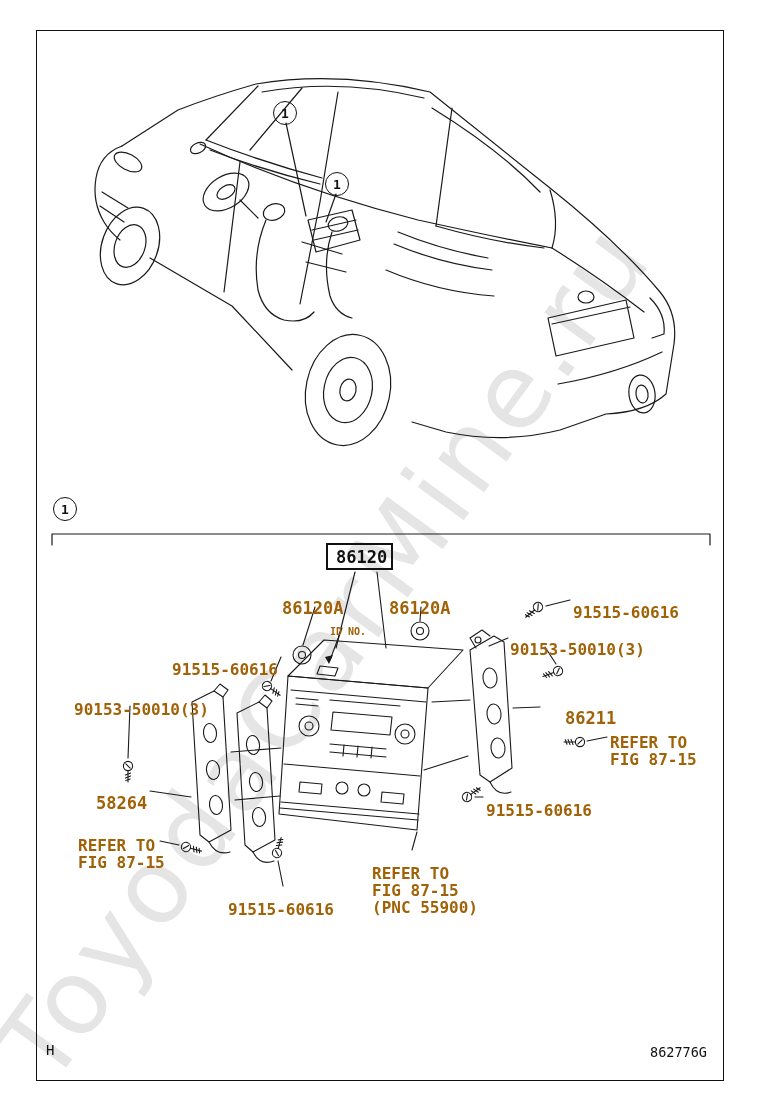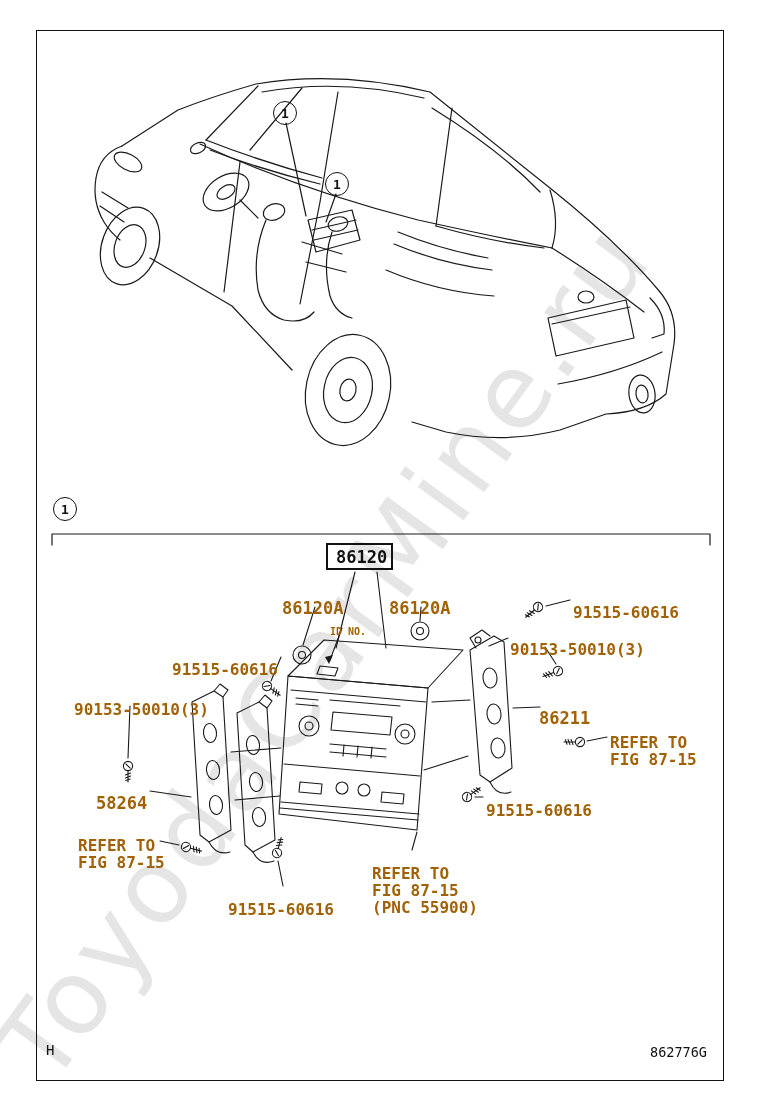--- a/index.html
+++ b/index.html
@@ -220,21 +220,21 @@
   <div class="lbl big" style="left:389px;top:588px;">86120A</div>
 
   <div class="lbl small" style="left:330px;top:611px;">ID NO.</div>
 
   <div class="lbl" style="left:573px;top:592px;">91515-60616</div>
   <div class="lbl" style="left:510px;top:629px;">90153-50010(3)</div>
 
   <div class="lbl" style="left:172px;top:649px;">91515-60616</div>
   <div class="lbl" style="left:74px;top:689px;">90153-50010(3)</div>
 
-  <div class="lbl big" style="left:539px;top:698px;">86211</div>
+  <div class="lbl big" style="left:565px;top:698px;">86211</div>
 
   <div class="lbl" style="left:610px;top:722px;">REFER TO</div>
   <div class="lbl" style="left:610px;top:739px;">FIG 87-15</div>
 
   <div class="lbl" style="left:486px;top:790px;">91515-60616</div>
 
   <div class="lbl big" style="left:96px;top:783px;">58264</div>
 
   <div class="lbl" style="left:78px;top:825px;">REFER TO</div>
   <div class="lbl" style="left:78px;top:842px;">FIG 87-15</div>

